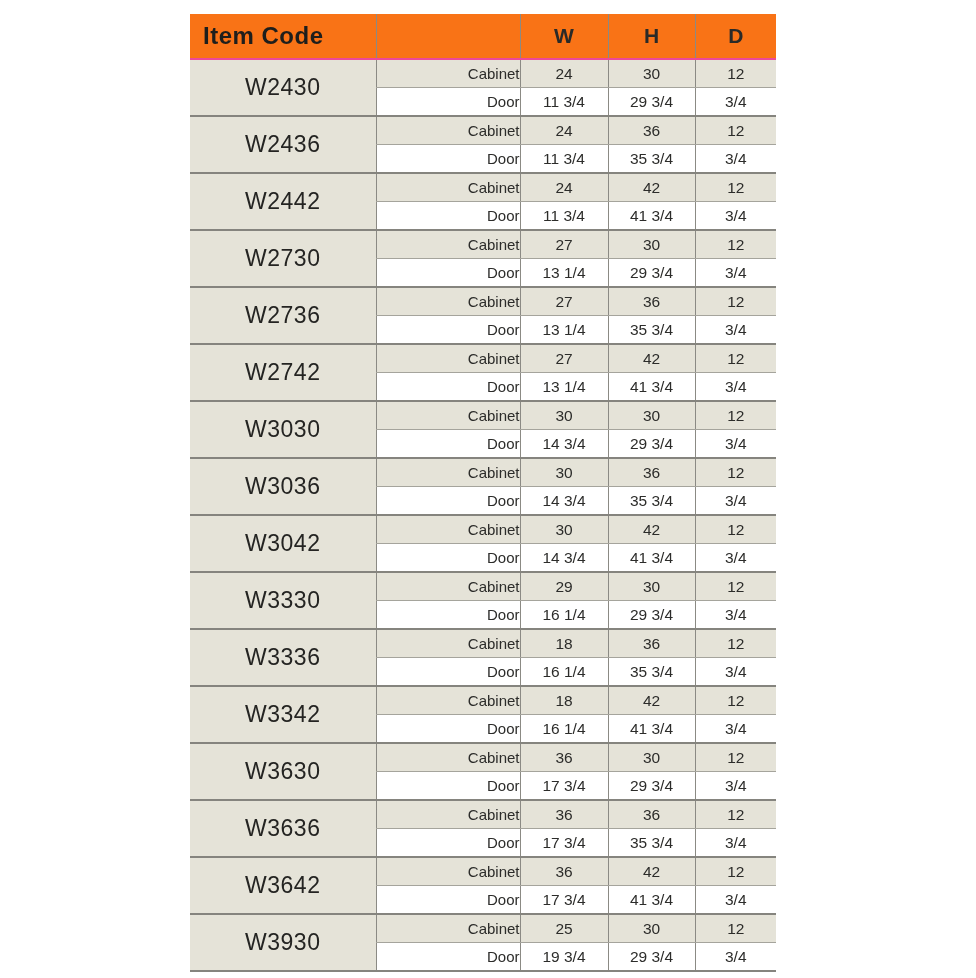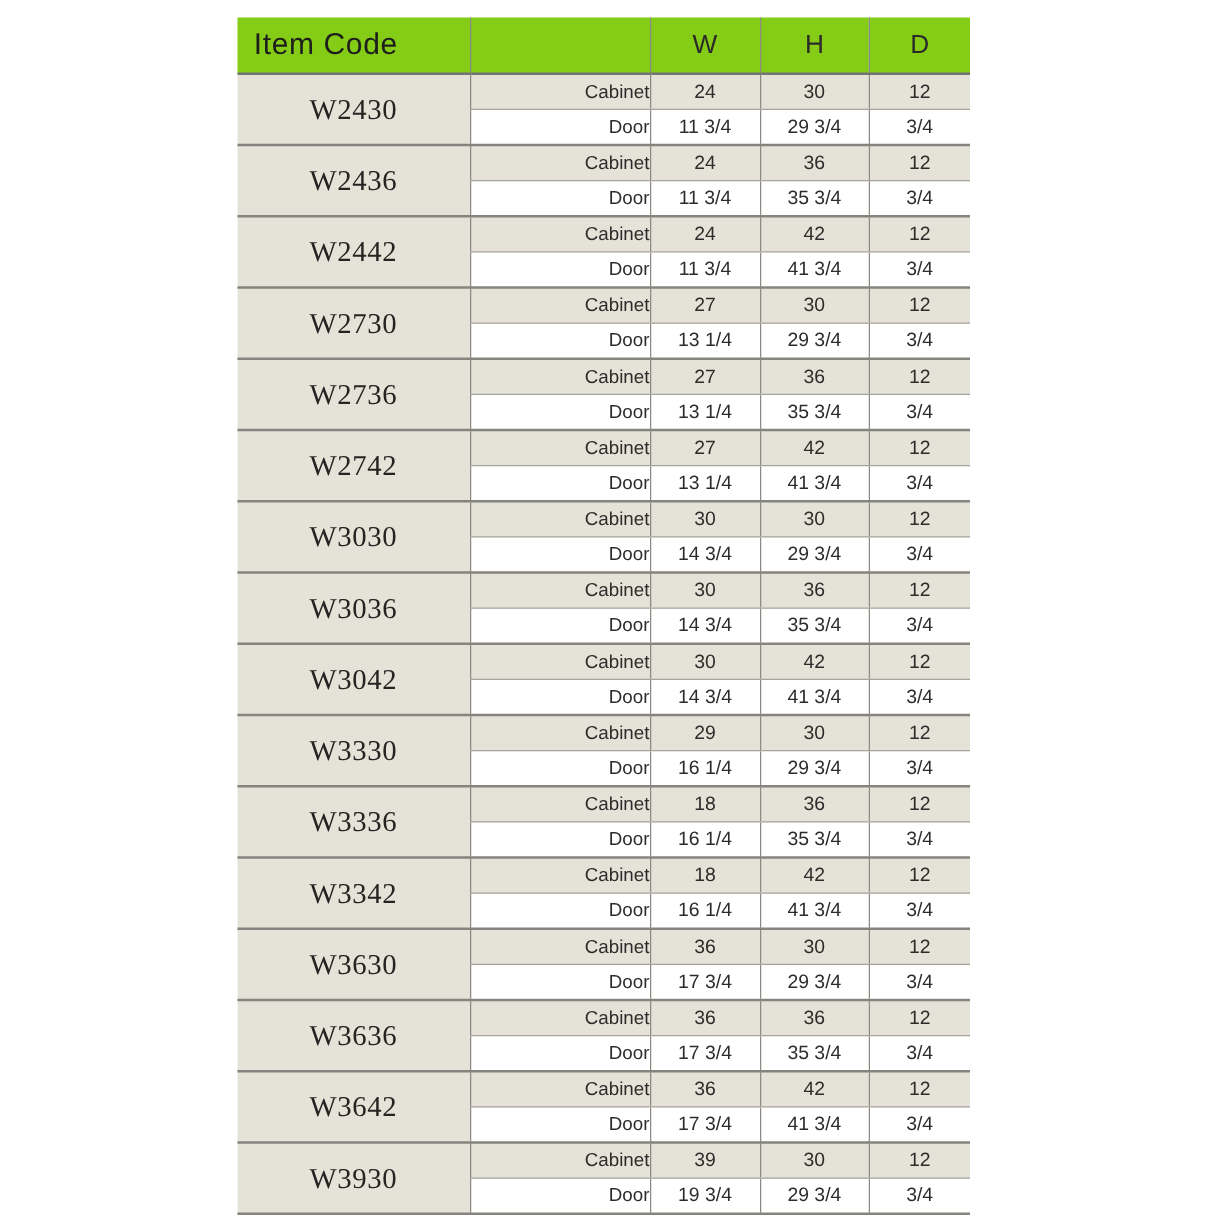--- a/index.html
+++ b/index.html
@@ -23,25 +23,25 @@
     border-bottom: 2px solid #85847e;
   }
   col.c-code  { width: 186px; }
   col.c-label { width: 144px; }
   col.c-w     { width: 88px; }
   col.c-h     { width: 87px; }
   col.c-d     { width: 81px; }
 
   thead th {
     height: 44px;
-    font-weight: normal;
+    font-weight: bold;
     vertical-align: middle;
     border-left: 1px solid #8b8a84;
-    border-bottom: 2px solid #737373;
-    background: #84cc16;
+    border-bottom: 2px solid #ec4899;
+    background: #f97316;
     padding: 0;
   }
   thead th.h-code {
     border-left: none;
     text-align: left;
     padding-left: 13px;
     font-size: 24px;
     letter-spacing: 0.5px;
     color: #1e1e1c;
   }
@@ -61,21 +61,20 @@
     border-left: 1px solid #8b8a84;
     font-size: 15px;
   }
   td.code {
     border-left: none;
     background: #e5e3d8;
     text-align: center;
     font-size: 23px;
     letter-spacing: 0.5px;
     color: #242422;
-    font-family: Liberation Serif, serif;
   }
   tr.cab td { background: #e5e3d8; border-bottom: 1px solid #a5a49c; }
   tr.cab td.code { border-bottom: none; }
   tr.door td { background: #ffffff; }
 
   td.lbl {
     text-align: right;
     padding-left: 2px;
     color: #2c2c2a;
   }
@@ -344,21 +343,21 @@
         <td class="num">17 3/4</td>
         <td class="num">41 3/4</td>
         <td class="num">3/4</td>
       </tr>
     </tbody>
 
     <tbody>
       <tr class="cab">
         <td class="code" rowspan="2">W3930</td>
         <td class="lbl">Cabinet</td>
-        <td class="num">39</td>
+        <td class="num">25</td>
         <td class="num">30</td>
         <td class="num">12</td>
       </tr>
       <tr class="door">
         <td class="lbl">Door</td>
         <td class="num">19 3/4</td>
         <td class="num">29 3/4</td>
         <td class="num">3/4</td>
       </tr>
     </tbody>

